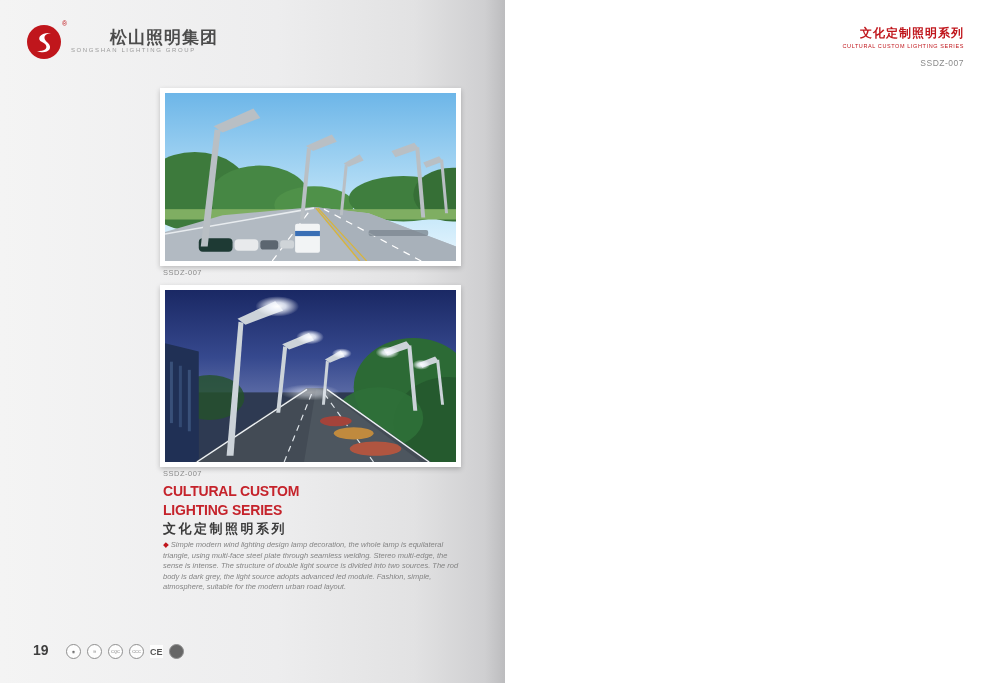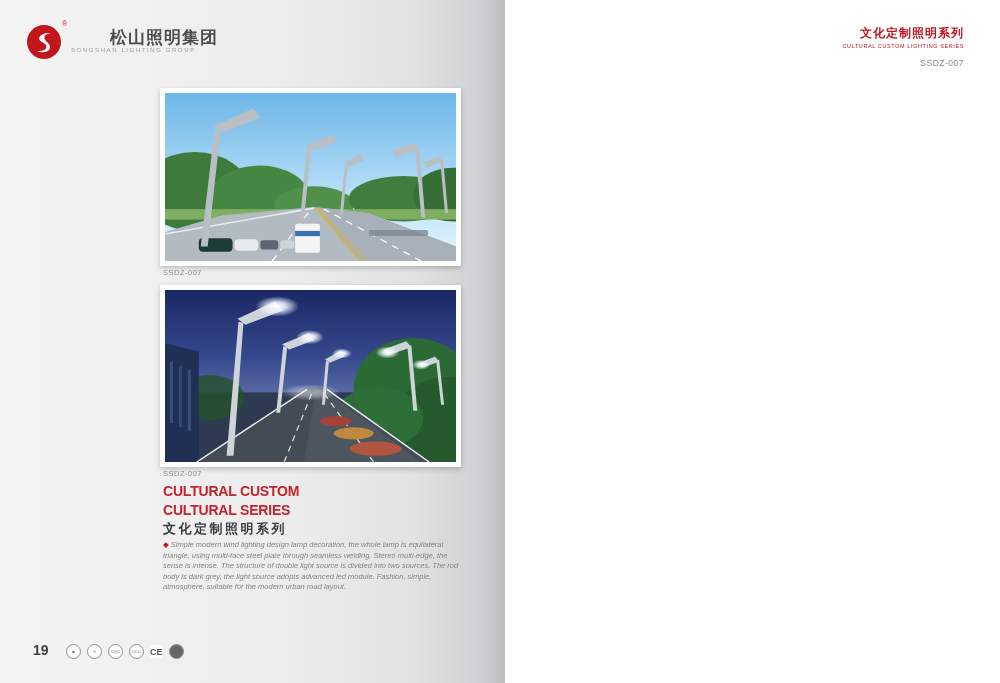--- a/index.html
+++ b/index.html
@@ -173,21 +173,21 @@
         <ellipse cx="224" cy="61" rx="12" ry="6" fill="url(#glow)"></ellipse>
         <ellipse cx="258" cy="73" rx="9" ry="5" fill="url(#glow)"></ellipse>
         <ellipse cx="146" cy="100" rx="30" ry="8" fill="url(#glow)" opacity=".5"></ellipse>
       </g>
     </svg>
   </div>
   <div id="photo2-caption" class="photo-caption abs">SSDZ-007</div>
 
   <div id="intro-title" class="abs">
     <div>CULTURAL CUSTOM</div>
-    <div>CULTURAL SERIES</div>
+    <div>LIGHTING SERIES</div>
   </div>
   <div id="intro-sub" class="abs">文化定制照明系列</div>
   <div id="intro-body" class="abs"><span class="bullet">◆ </span><span>Simple modern wind lighting design lamp decoration, the whole lamp is equilateral triangle, using multi-face steel plate through seamless welding. Stereo multi-edge, the sense is intense. The structure of double light source is divided into two sources. The rod body is dark grey, the light source adopts advanced led module. Fashion, simple, atmosphere, suitable for the modern urban road layout.</span></div>
 
   <div id="page-num-left" class="abs">19</div>
   <div id="certs" class="abs">
     <span class="cert">◉</span>
     <span class="cert">≋</span>
     <span class="cert">CQC</span>
     <span class="cert">CCC</span>

